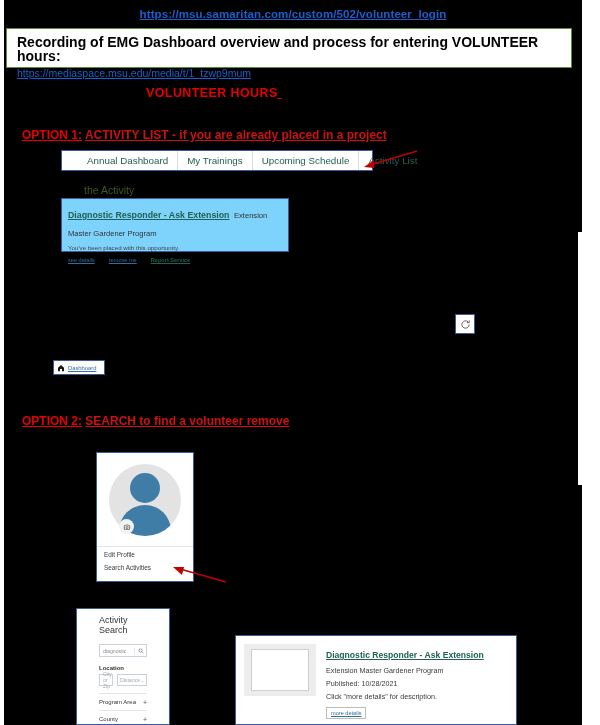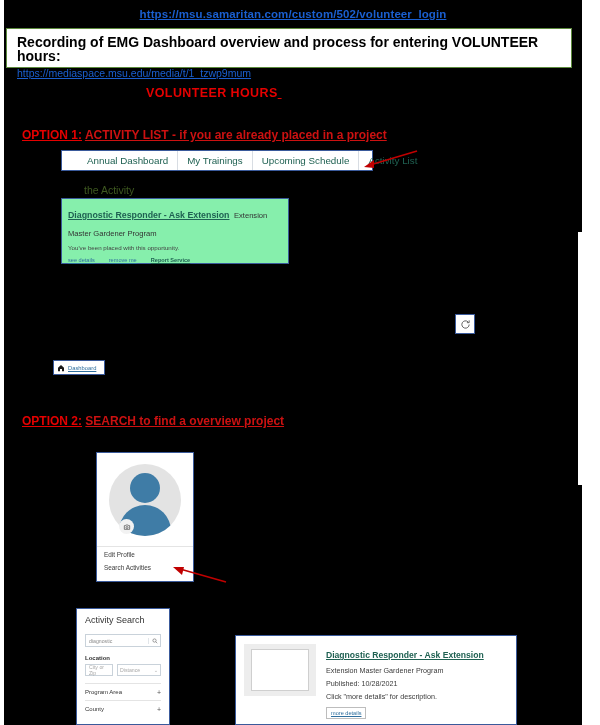--- a/index.html
+++ b/index.html
@@ -40,21 +40,21 @@
   .tabbar{position:absolute;left:61px;top:150px;width:312px;height:21px;background:#fff;
           border:1px solid #3a5a9b;box-sizing:border-box;display:flex;align-items:stretch;padding-left:16px;}
   .tab{display:flex;align-items:center;padding:0 9px;font-size:9.8px;color:#1f6152;
        border-right:1px solid #d8dde3;white-space:nowrap;}
   .tab:last-child{border-right:none;}
 
   
   .cap-activity{position:absolute;left:84px;top:184px;color:#3f5a20;font-size:10.5px;}
 
   
-  .act-card{position:absolute;left:61px;top:198px;width:228px;height:66px;background:#86efac;
+  .act-card{position:absolute;left:61px;top:198px;width:228px;height:54px;background:#7dd3fc;
             border:1px solid #3a5a9b;box-sizing:border-box;padding:5px 6px;}
   .act-title{font-size:8.8px;color:#1f6152;font-weight:bold;text-decoration:underline;
              display:inline;}
   .act-org{font-size:7.6px;color:#333;display:inline;}
   .act-note{font-size:6.2px;color:#444;margin-top:4px;}
   .act-links{margin-top:6px;display:flex;gap:14px;}
   .act-links a{font-size:5.6px;color:#2f6f9e;text-decoration:underline;}
   .act-links a.svc{color:#1f6152;font-weight:bold;}
 
   
@@ -79,21 +79,21 @@
            width:30px;height:30px;border-radius:50%;background:#3f7ca6;}
   .av-body{position:absolute;left:50%;top:41px;transform:translateX(-50%);
            width:52px;height:40px;border-radius:26px 26px 0 0;background:#3f7ca6;}
   .cam-badge{position:absolute;left:22px;top:66px;width:15px;height:15px;border-radius:50%;
              background:#f2f2f2;display:flex;align-items:center;justify-content:center;}
   .prof-links{border-top:1px solid #e4e4e4;padding:4px 7px 0 7px;}
   .prof-links div{font-size:6.4px;color:#3a3a3a;margin-bottom:6px;}
 
   
   .search-panel{position:absolute;left:76px;top:608px;width:94px;height:117px;background:#fff;
-                border:1px solid #3a5a9b;box-sizing:border-box;padding:6px 8px;}
+                border:1px solid #3a5a9b;box-sizing:border-box;padding:6px 22px;}
   .sp-title{font-size:9px;color:#333;margin-bottom:9px;}
   .sp-searchrow{display:flex;border:1px solid #c9d2da;height:11px;align-items:center;
                 background:#fff;}
   .sp-searchrow .txt{flex:1;font-size:5.2px;color:#8a8a8a;padding-left:3px;}
   .sp-searchrow .mag{width:11px;display:flex;align-items:center;justify-content:center;
                      border-left:1px solid #e2e6ea;}
   .sp-lbl{font-size:6px;color:#333;font-weight:bold;margin:8px 0 3px 0;}
   .sp-row2{display:flex;gap:4px;}
   .sp-input{flex:1;height:10px;border:1px solid #c9d2da;font-size:5.2px;color:#a9a9a9;
             padding-left:3px;display:flex;align-items:center;}
@@ -173,21 +173,21 @@
 
 <div class="dash-btn">
   <svg width="8" height="8" viewBox="0 0 24 24">
     <path d="M3 11l9-8 9 8v10a1 1 0 0 1-1 1h-5v-7h-6v7H4a1 1 0 0 1-1-1z" fill="#1a1a1a"></path>
   </svg>
   <span class="lbl">Dashboard</span>
 </div>
 
 <div class="opt-head opt2">
   <span class="num">OPTION 2:</span>
-  <span class="sub">SEARCH to find a overview project</span>
+  <span class="sub">SEARCH to find a volunteer remove</span>
 </div>
 
 <div class="profile-card">
   <div class="avatar-wrap">
     <div class="avatar-circle">
       <div class="av-head"></div>
       <div class="av-body"></div>
     </div>
     <div class="cam-badge">
       <svg width="8" height="8" viewBox="0 0 24 24">

